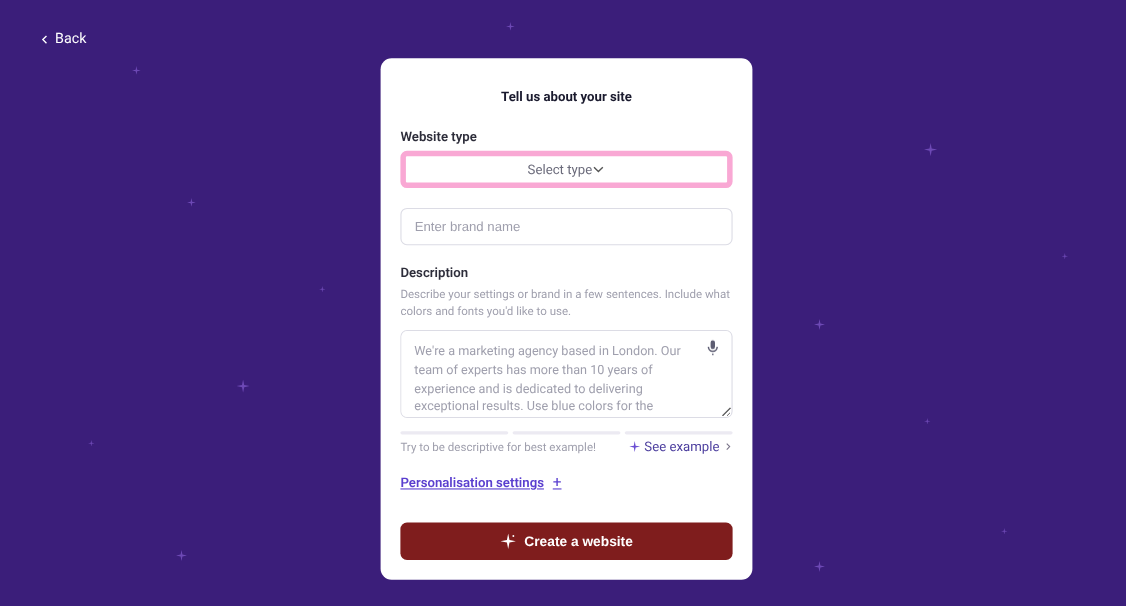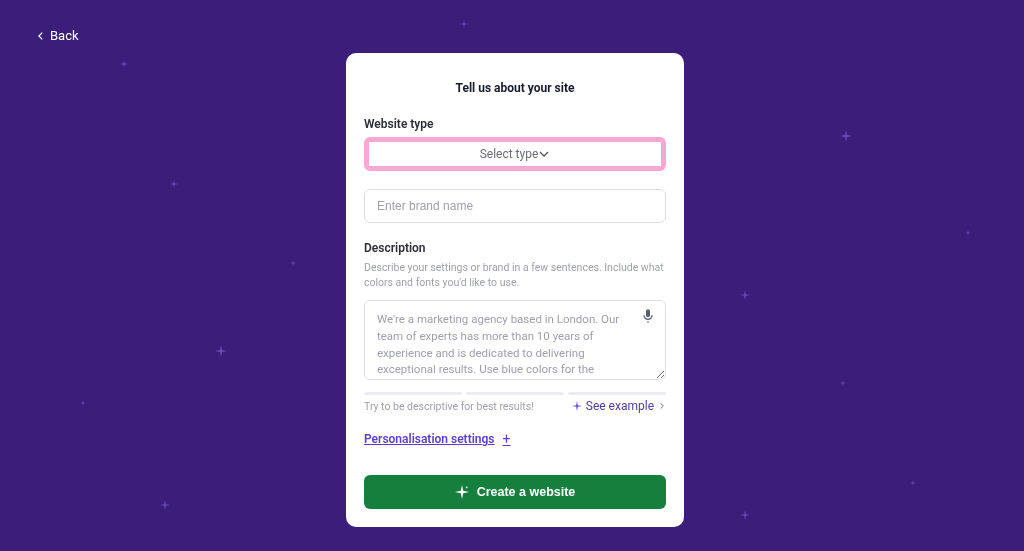--- a/index.html
+++ b/index.html
@@ -164,21 +164,21 @@
       text-decoration: underline;
     }
     .plus {
       font-size: 14px;
       font-weight: 400;
       color: #5a3fcf;
     }
     .create-btn {
       width: 100%;
       height: 34px;
-      background: #15803d;
+      background: #7f1d1d;
       border: none;
       border-radius: 6px;
       color: #fff;
       font-size: 12.5px;
       font-weight: 600;
       display: flex;
       align-items: center;
       justify-content: center;
       gap: 8px;
       cursor: pointer;
@@ -261,21 +261,21 @@
     </svg>
   </div>
 
   <div class="strength-bar">
     <div class="strength-seg"></div>
     <div class="strength-seg"></div>
     <div class="strength-seg"></div>
   </div>
 
   <div class="under-row">
-    <span class="under-left">Try to be descriptive for best results!</span>
+    <span class="under-left">Try to be descriptive for best example!</span>
     <span class="see-example">
       <svg class="spark-sm" viewBox="0 0 24 24">
           <path d="M12 0l2 10 10 2-10 2-2 10-2-10L0 12l10-2z"></path>
         </svg>
       <span>See example</span>
       <svg class="chev-sm" viewBox="0 0 24 24">
           <path d="M8 4l8 8-8 8" stroke="#7a7388" stroke-width="3" fill="none"></path>
         </svg>
     </span>
   </div>

